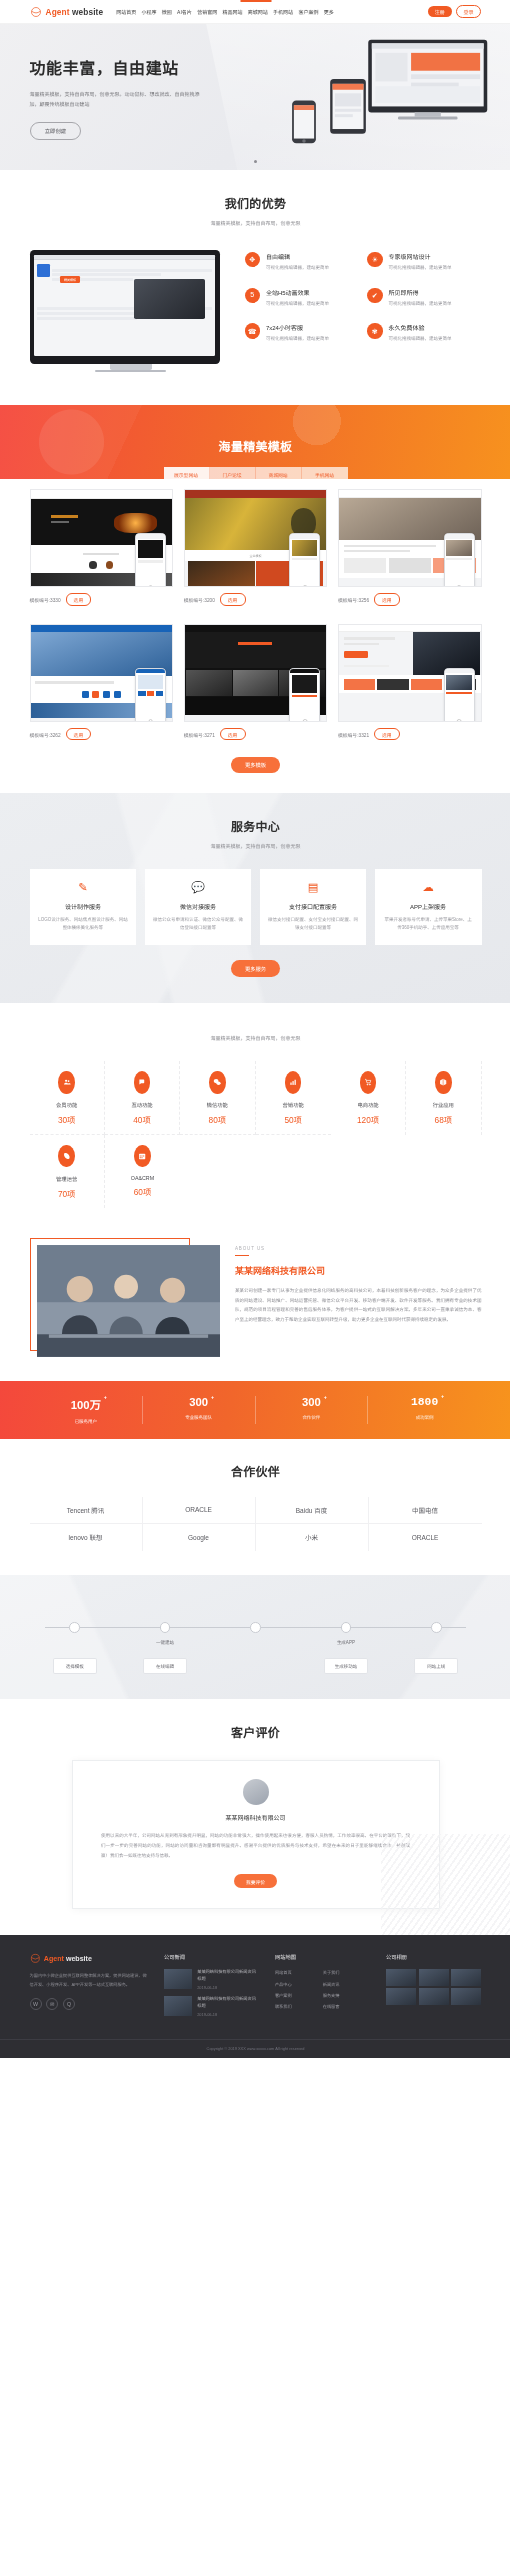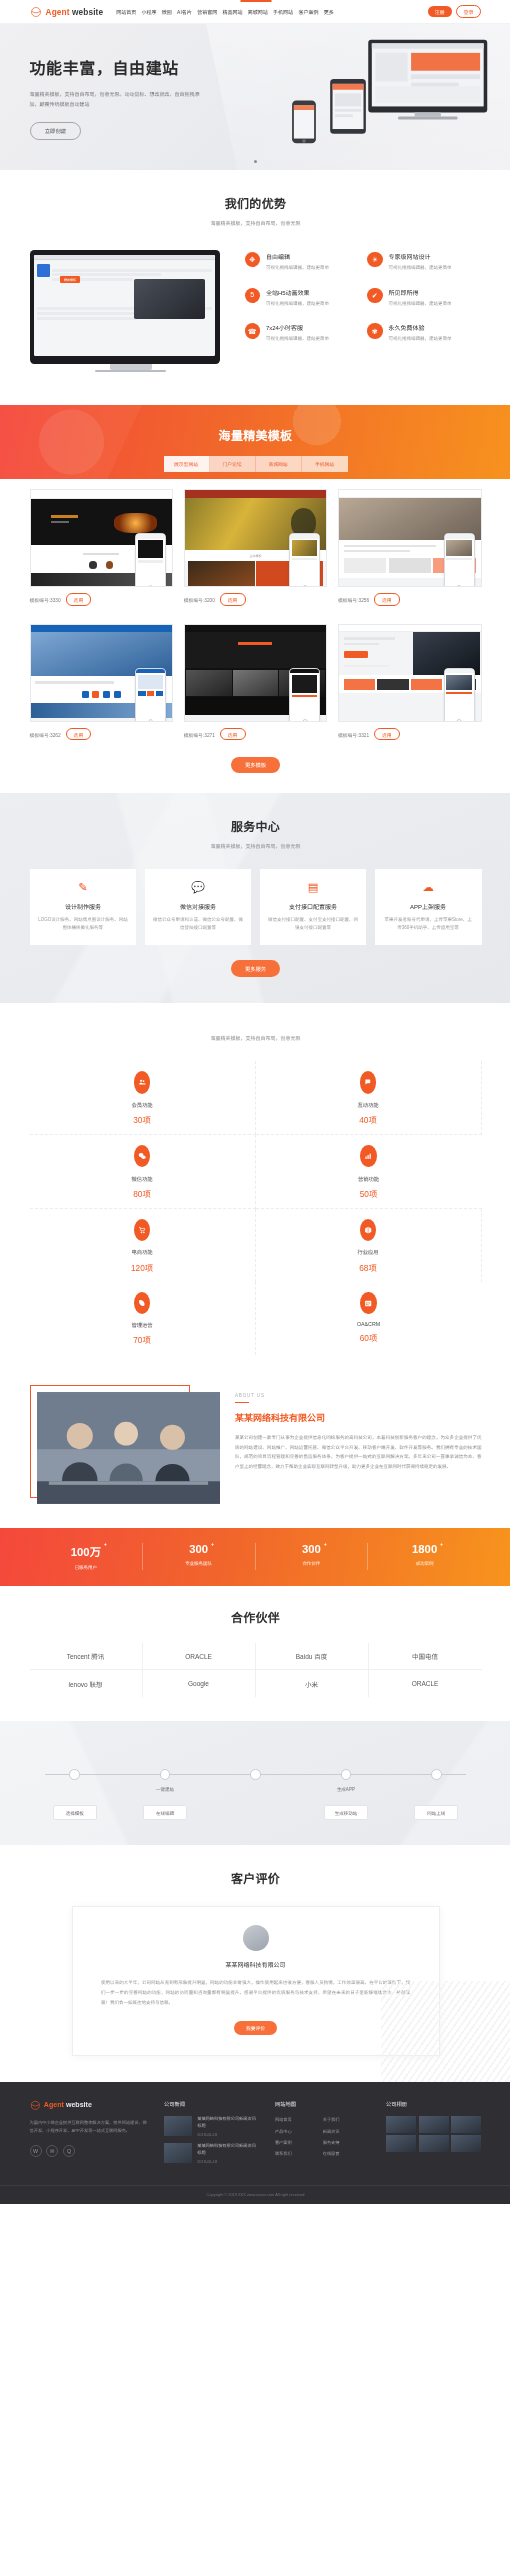--- a/index.html
+++ b/index.html
@@ -116,21 +116,21 @@
     height: 74px; position: relative; overflow: hidden;
     background: linear-gradient(100deg, #f4483c 0%, #f1662b 42%, #f7921e 100%);
   }
   .tb-ghost {
     position: absolute; inset: 0; opacity: .13;
     background:
       radial-gradient(circle at 14% 50%, #fff 0 32px, transparent 33px),
       radial-gradient(circle at 62% 22%, #fff 0 24px, transparent 24px),
       linear-gradient(115deg, rgba(255,255,255,.35) 0 26%, transparent 26%);
   }
-  .tb-inner { position: relative; width: 452px; margin: 0 auto; padding-top: 21px; text-align: center; }
+  .tb-inner { position: relative; width: 452px; margin: 0 auto; padding-top: 32px; text-align: center; }
   .tb-tabs { display: flex; justify-content: center; margin-top: 13px; }
   .tb-tab {
     background: rgba(255,255,255,.72); color: #ef5c2a; font-size: 4.8px;
     padding: 4.8px 0; width: 46px; text-align: center; cursor: pointer;
     border-right: 0.6px solid rgba(241,90,36,.25);
   }
   .tb-tab:last-child { border-right: none; }
   .tb-tab.active { background: rgba(255,255,255,.92); }
 
   .tpl-area { background: #fff; padding: 10.7px 0 0; }
@@ -175,21 +175,21 @@
     background: #fff; padding: 13px 8.3px 12px; text-align: center; min-height: 71px;
   }
   .svc-ic { font-size: 11.3px; color: #f15a24; line-height: 1; }
   .svc-t { font-size: 6px; color: #2f2f2f; margin-top: 8.3px; }
   .svc-d { font-size: 4.5px; color: #9a9aa0; line-height: 1.9; margin-top: 5.3px; }
   .svc-more { text-align: center; margin-top: 15.4px; position: relative; }
 
   
   .features { background: #fff; padding: 24px 0 26px; }
   .feat-grid {
-    display: grid; grid-template-columns: repeat(2,1fr); margin-top: 20px;
+    display: grid; grid-template-columns: repeat(6,1fr); margin-top: 20px;
   }
   .feat-item { text-align: center; padding: 9.5px 0; border-right: 0.6px dashed #ececee; }
   .feat-item:nth-child(4n) { border-right: none; }
   .feat-item:nth-child(-n+4) { border-bottom: 0.6px dashed #ececee; }
   .feat-ic {
     width: 16.6px; height: 22.6px; border-radius: 8.3px/11.3px; background: #f15a24;
     margin: 0 auto; display: flex; align-items: center; justify-content: center;
     color: #fff; font-size: 8.3px;
   }
   .feat-t { font-size: 5.3px; color: #4a4a4f; margin-top: 7.1px; }
@@ -212,21 +212,21 @@
   .about-rule { width: 14.3px; height: 1.2px; background: #f15a24; margin: 4.2px 0 7.7px; }
   .about-title { font-size: 9px; color: #f15a24; font-weight: bold; }
   .about-body { margin-top: 9px; font-size: 4.5px; color: #8e8e94; line-height: 2.15; text-align: justify; }
 
   
   .stats {
     background: linear-gradient(100deg,#f4483c,#f1662b 45%,#f7941d);
     display: grid; grid-template-columns: repeat(4,1fr); padding: 15.4px 30px; color: #fff;
   }
   .stat { text-align: center; border-right: 0.6px solid rgba(255,255,255,.3); }
-  .stat:last-child { border-right: none; }
+  .stat:last-child { border-right: none; font-family: Liberation Mono, monospace; }
   .stat-n { font-size: 11.3px; font-weight: bold; position: relative; display: inline-block; }
   .stat-plus { font-size: 5.3px; position: absolute; top: -1.8px; right: -6px; }
   .stat-l { font-size: 4.5px; margin-top: 5.3px; opacity: .92; }
 
   
   .partners { background: #fff; padding: 22.6px 0 24px; }
   .p-grid { display: grid; grid-template-columns: repeat(4,1fr); margin-top: 18px; }
   .p-cell {
     height: 27px; display: flex; align-items: center; justify-content: center;
     font-size: 6.5px; color: #58585e; border-right: 0.6px solid #f0f0f2; border-bottom: 0.6px solid #f0f0f2;

